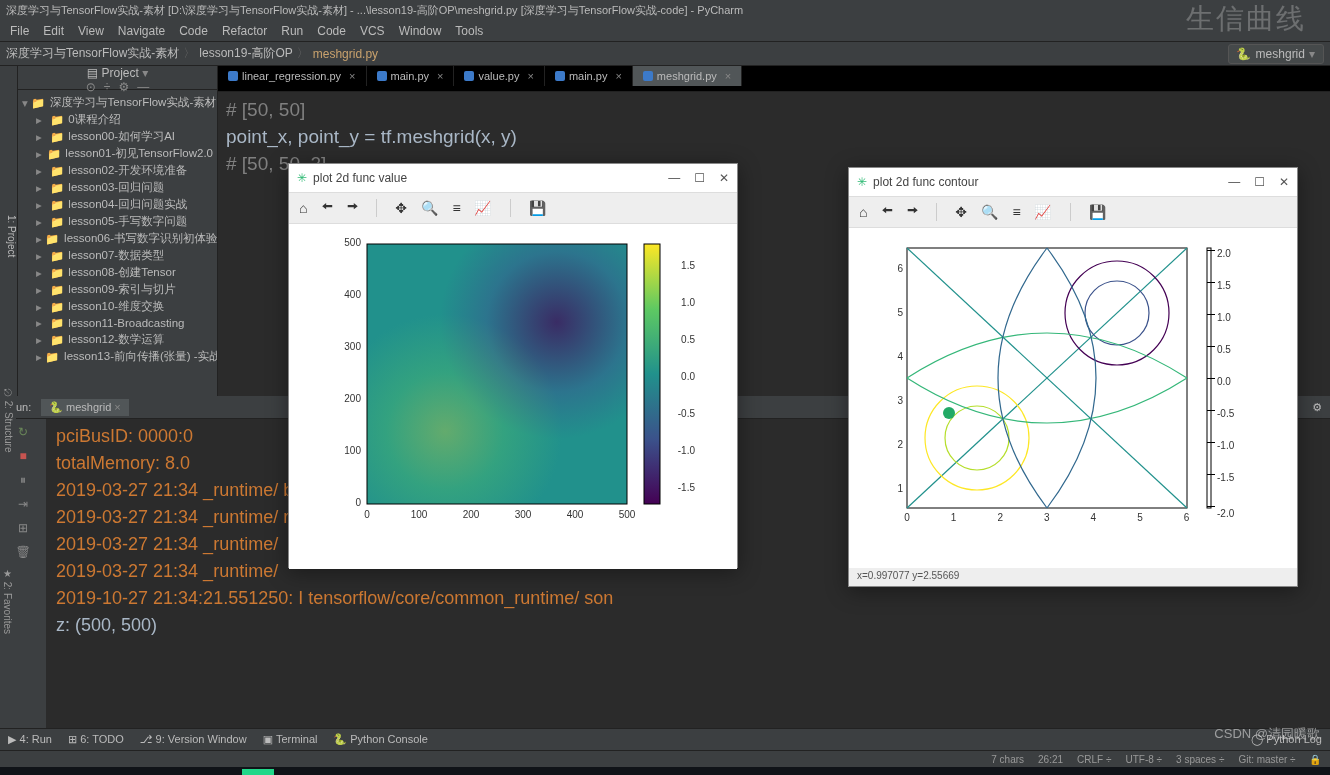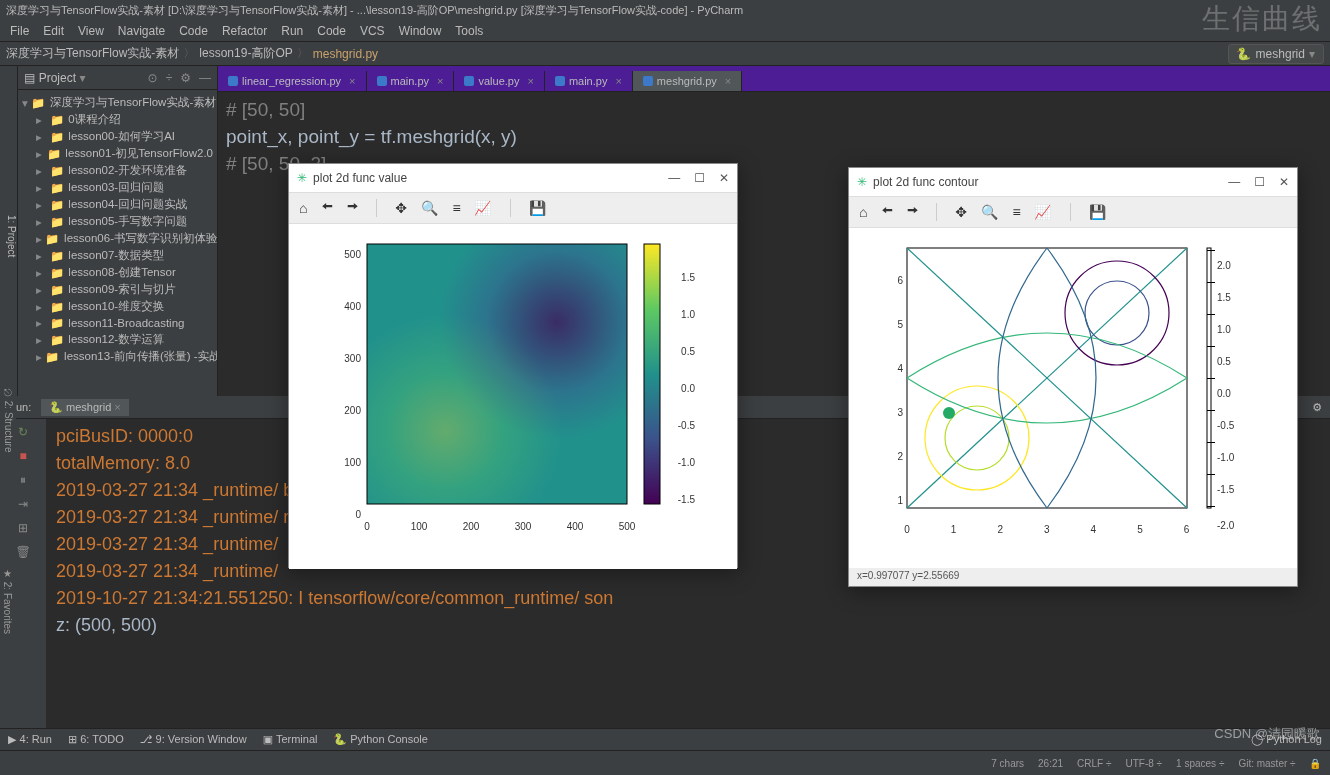--- a/index.html
+++ b/index.html
@@ -9,66 +9,66 @@
 .menubar span { padding: 2px 6px; cursor: pointer; }
 .toolbar { height: 24px; background: #3c3f41; display: flex; align-items: center; padding: 0 6px; gap: 6px; border-bottom: 1px solid #222; justify-content: space-between; }
 .breadcrumb { display: flex; gap: 4px; align-items: center; }
 .breadcrumb .sep { color: #666; }
 .bc-item { color: #bbb; }
 .bc-item.active { color: #c9a26d; }
 .runconfig { display: flex; align-items: center; gap: 4px; background: #45494a; padding: 2px 8px; border-radius: 3px; border: 1px solid #555; }
 .main { display: flex; height: 330px; }
 .sidebar { width: 18px; background: #3c3f41; border-right: 1px solid #222; writing-mode: vertical-rl; text-align: center; padding-top: 10px; font-size: 10px; }
 .project-panel { width: 200px; background: #3c3f41; border-right: 1px solid #222; overflow: hidden; }
-.project-header { height: 24px; display: flex; align-items: center; padding: 0 6px; justify-content: space-between; border-bottom: 1px solid #222; }
+.project-header { height: 24px; display: flex; align-items: center; padding: 0 6px; justify-content: space-between; border-bottom: 1px solid #222; flex-direction: column; }
 .project-header .ph-icons { display: flex; gap: 8px; color: #888; }
 .tree { padding: 4px 0; font-size: 11.5px; }
 .tree-item { display: flex; align-items: center; padding: 1px 4px; gap: 4px; white-space: nowrap; overflow: hidden; }
 .tree-item .arrow { width: 10px; color: #888; }
 .tree-item .folder { color: #87939a; }
 .editor { flex: 1; background: #2b2b2b; display: flex; flex-direction: column; }
-.tabs { height: 26px; background: #4c1d95; display: flex; align-items: flex-end; border-bottom: 1px solid #222; }
+.tabs { height: 26px; background: #000000; display: flex; align-items: flex-start; border-bottom: 1px solid #222; }
 .tab { padding: 4px 10px; display: flex; align-items: center; gap: 4px; color: #bbb; border-right: 1px solid #222; font-size: 11px; }
 .tab.active { background: #515658; }
 .tab .py-icon { width: 10px; height: 10px; background: #3c7ac9; border-radius: 2px; }
 .tab .close { color: #888; margin-left: 4px; }
 .code { flex: 1; display: flex; font-family: Consolas, monospace; font-size: 19px; }
 .gutter { width: 50px; text-align: right; color: #606366; padding: 4px 12px 4px 4px; line-height: 27px; background: #313335; }
 .code-body { padding: 4px 8px; color: #a9b7c6; line-height: 27px; white-space: pre; }
 .cm { color: #808080; }
 .run-panel { height: 310px; background: #2b2b2b; border-top: 1px solid #222; display: flex; }
 .run-left { width: 46px; background: #3c3f41; display: flex; flex-direction: column; align-items: center; padding-top: 6px; gap: 10px; }
 .run-left div { color: #888; cursor: pointer; }
 .run-body { flex: 1; padding: 4px 10px; font-family: Consolas, monospace; font-size: 18px; line-height: 27px; overflow: hidden; }
 .run-header { height: 22px; background: #3c3f41; display: flex; align-items: center; padding: 0 8px; gap: 10px; font-size: 11px; }
 .run-tab { padding: 2px 8px; background: #515658; }
 .console-line { color: #cc7832; white-space: nowrap; }
 .console-line.w { color: #a9b7c6; }
 .bottombar { height: 22px; background: #3c3f41; display: flex; align-items: center; padding: 0 8px; gap: 16px; border-top: 1px solid #222; font-size: 11px; justify-content: space-between; }
 .bottombar .bb-left { display: flex; gap: 16px; }
-.statusbar { height: 26px; background: #3c3f41; display: flex; align-items: center; justify-content: flex-end; padding: 0 8px; gap: 14px; font-size: 10px; border-top: 1px solid #222; color: #999; }
+.statusbar { height: 17px; background: #3c3f41; display: flex; align-items: center; justify-content: flex-end; padding: 0 8px; gap: 14px; font-size: 10px; border-top: 1px solid #222; color: #999; }
 .taskbar { height: 32px; background: #101318; display: flex; align-items: center; padding: 0 4px; gap: 4px; justify-content: space-between; }
 .taskbar .tb-left { display: flex; gap: 2px; align-items: center; }
 .taskbar .tb-right { display: flex; gap: 10px; align-items: center; color: #fff; font-size: 10px; }
 .tb-icon { width: 32px; height: 28px; display: flex; align-items: center; justify-content: center; color: #fff; }
 .win-icon { font-size: 14px; }
 
 .mpl-window { position: absolute; background: #f0f0f0; border: 1px solid #888; box-shadow: 0 4px 20px rgba(0,0,0,0.4); }
 .mpl-titlebar { height: 28px; background: #fff; display: flex; align-items: center; padding: 0 8px; justify-content: space-between; font-size: 12px; color: #444; }
 .mpl-title { display: flex; align-items: center; gap: 6px; }
 .mpl-controls { display: flex; gap: 14px; color: #555; font-size: 12px; }
 .mpl-controls span { cursor: pointer; }
 .mpl-toolbar { height: 32px; background: #eee; display: flex; align-items: center; padding: 0 10px; gap: 14px; border-top: 1px solid #ddd; border-bottom: 1px solid #ddd; color: #333; font-size: 14px; }
 .mpl-toolbar .sep { width: 1px; height: 18px; background: #ccc; margin: 0 4px; }
 .mpl-canvas { background: #fff; position: relative; }
 .mpl-status { height: 18px; background: #eee; font-size: 10px; color: #555; padding: 2px 8px; }
 
-.watermark-tr { position: absolute; top: 0; right: 8px; font-size: 28px; color: rgba(255,255,255,0.25); font-weight: 300; font-family: "SimSun", serif; letter-spacing: 2px; pointer-events: none; }
+.watermark-tr { position: absolute; top: 0; right: 24px; font-size: 28px; color: rgba(255,255,255,0.25); font-weight: 300; font-family: "SimSun", serif; letter-spacing: 2px; pointer-events: none; }
 .watermark-br { position: absolute; bottom: 32px; right: 10px; font-size: 13px; color: rgba(220,220,220,0.6); pointer-events: none; }
-.axis-text { position: absolute; font-size: 10px; color: #333; font-family: sans-serif; margin-top: 12px; }
+.axis-text { position: absolute; font-size: 10px; color: #333; font-family: sans-serif; }
 </style>
 </head>
 <body>
 
 <div class="titlebar">
   <span>深度学习与TensorFlow实战-素材 [D:\深度学习与TensorFlow实战-素材] - ...\lesson19-高阶OP\meshgrid.py [深度学习与TensorFlow实战-code] - PyCharm</span>
 </div>
 
 <div class="menubar" id="menubar">
     <span>File</span>
@@ -273,21 +273,21 @@
       <span>🐍 Python Console</span>
     </div>
   <div>◯ Python Log</div>
 </div>
 
 <div class="statusbar" id="statusbar">
     <span>7 chars</span>
     <span>26:21</span>
     <span>CRLF ÷</span>
     <span>UTF-8 ÷</span>
-    <span>1 spaces ÷</span>
+    <span>3 spaces ÷</span>
     <span>Git: master ÷</span>
     <span>🔒</span>
   </div>
 
 <div class="taskbar">
   <div class="tb-left">
     <div class="tb-icon win-icon">⊞</div>
     <div class="tb-icon">▭</div>
     <div class="tb-icon" style="color:#f5c761">📁</div>
     <div class="tb-icon">▣</div>

